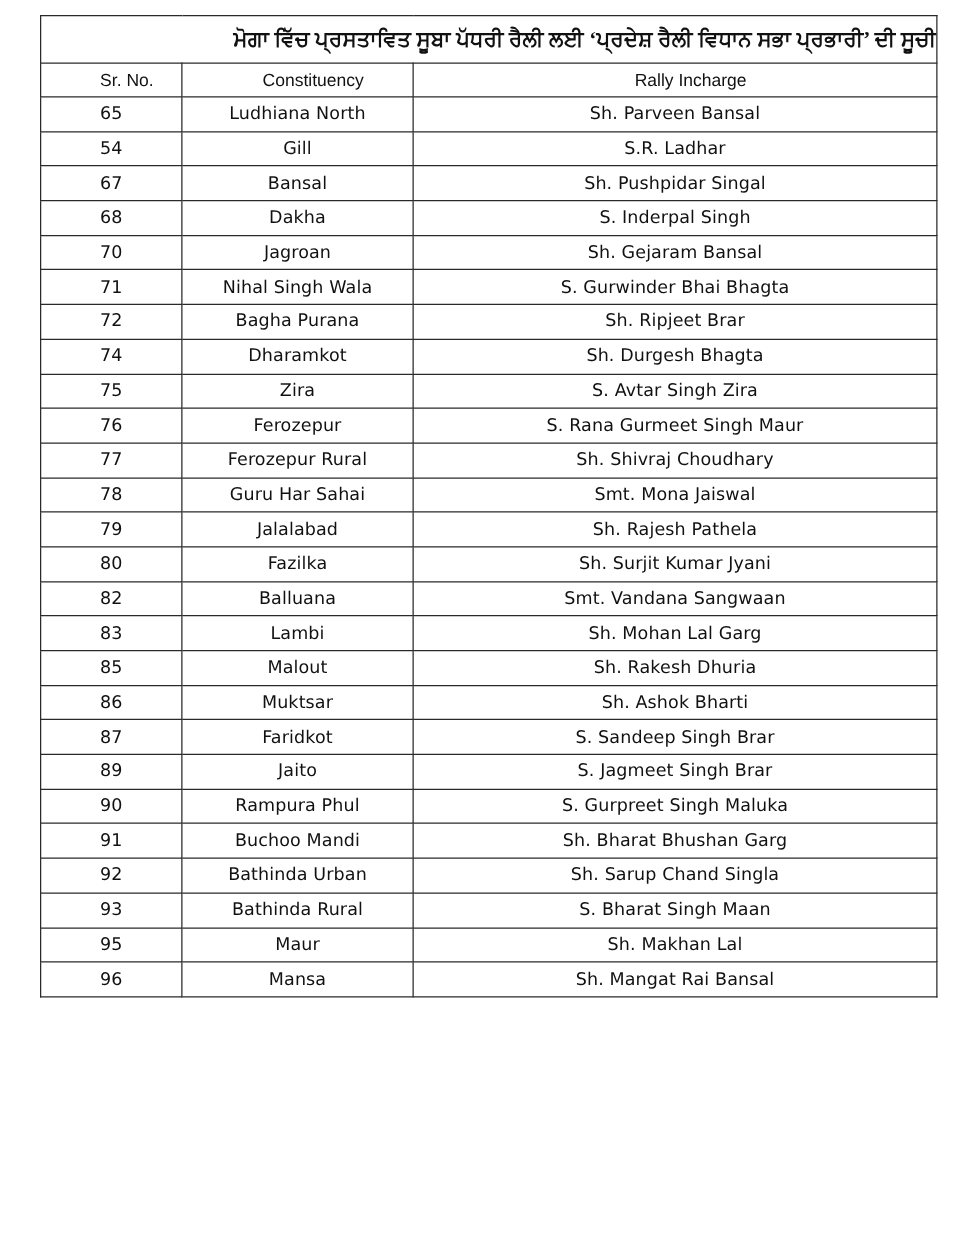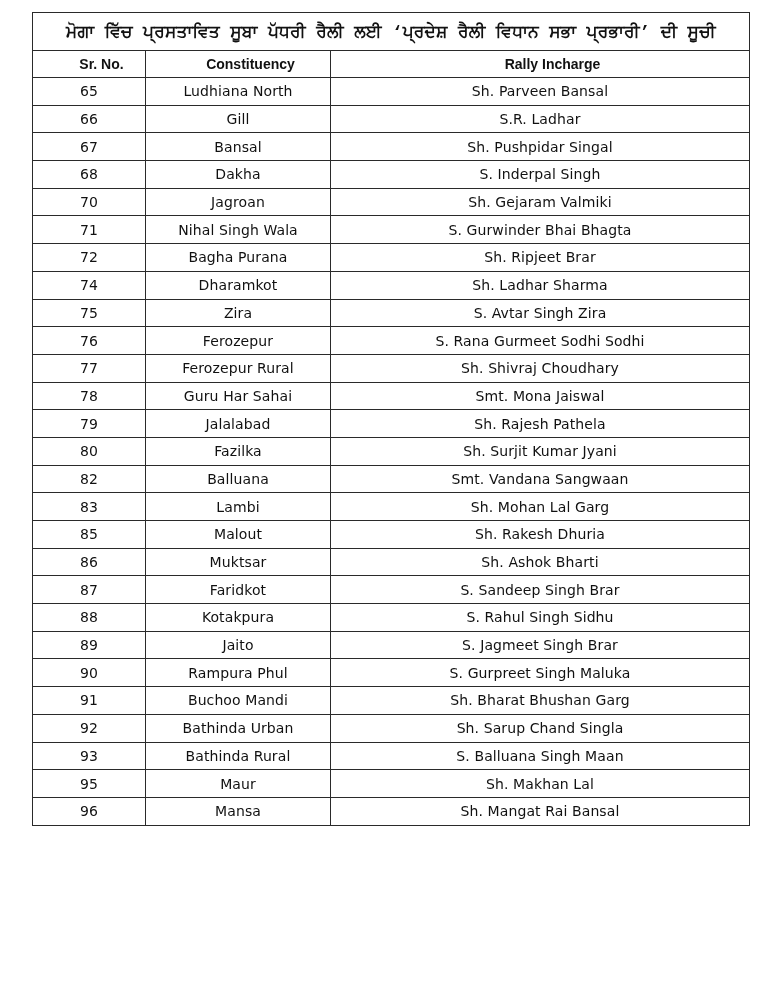--- a/index.html
+++ b/index.html
@@ -14,29 +14,30 @@
     }
     .doc-table td, .doc-table th {
       border: 1.5px solid #2a2a2a;
       text-align: center;
       padding: 0;
       white-space: nowrap;
       overflow: hidden;
     }
     .title-row td {
       height: 37px;
-      font-family: Liberation Mono, monospace;
+      font-family: Liberation Serif, serif;
       font-weight: bold;
       font-size: 17px;
       letter-spacing: 0.2px;
+      text-align: right;
     }
     .head-row th {
       height: 26px;
       font-family: "Liberation Sans", sans-serif;
-      font-weight: bold;
+      font-weight: normal;
       font-size: 14px;
       padding-left: 25px;
     }
     .data-row td {
       height: 26.7px;
       font-family: "DejaVu Sans", sans-serif;
       font-size: 14px;
       letter-spacing: 0.1px;
     }
     col.c1 { width: 113px; }
@@ -62,63 +63,63 @@
       <th>Rally Incharge</th>
     </tr>
   </thead>
   <tbody id="rows">
       <tr class="data-row">
         <td>65</td>
         <td>Ludhiana North</td>
         <td>Sh. Parveen Bansal</td>
       </tr>
       <tr class="data-row">
-        <td>66</td>
+        <td>54</td>
         <td>Gill</td>
         <td>S.R. Ladhar</td>
       </tr>
       <tr class="data-row">
         <td>67</td>
         <td>Bansal</td>
         <td>Sh. Pushpidar Singal</td>
       </tr>
       <tr class="data-row">
         <td>68</td>
         <td>Dakha</td>
         <td>S. Inderpal Singh</td>
       </tr>
       <tr class="data-row">
         <td>70</td>
         <td>Jagroan</td>
-        <td>Sh. Gejaram Valmiki</td>
+        <td>Sh. Gejaram Bansal</td>
       </tr>
       <tr class="data-row">
         <td>71</td>
         <td>Nihal Singh Wala</td>
         <td>S. Gurwinder Bhai Bhagta</td>
       </tr>
       <tr class="data-row">
         <td>72</td>
         <td>Bagha Purana</td>
         <td>Sh. Ripjeet Brar</td>
       </tr>
       <tr class="data-row">
         <td>74</td>
         <td>Dharamkot</td>
-        <td>Sh. Ladhar Sharma</td>
+        <td>Sh. Durgesh Bhagta</td>
       </tr>
       <tr class="data-row">
         <td>75</td>
         <td>Zira</td>
         <td>S. Avtar Singh Zira</td>
       </tr>
       <tr class="data-row">
         <td>76</td>
         <td>Ferozepur</td>
-        <td>S. Rana Gurmeet Sodhi Sodhi</td>
+        <td>S. Rana Gurmeet Singh Maur</td>
       </tr>
       <tr class="data-row">
         <td>77</td>
         <td>Ferozepur Rural</td>
         <td>Sh. Shivraj Choudhary</td>
       </tr>
       <tr class="data-row">
         <td>78</td>
         <td>Guru Har Sahai</td>
         <td>Smt. Mona Jaiswal</td>
@@ -152,25 +153,20 @@
         <td>86</td>
         <td>Muktsar</td>
         <td>Sh. Ashok Bharti</td>
       </tr>
       <tr class="data-row">
         <td>87</td>
         <td>Faridkot</td>
         <td>S. Sandeep Singh Brar</td>
       </tr>
       <tr class="data-row">
-        <td>88</td>
-        <td>Kotakpura</td>
-        <td>S. Rahul Singh Sidhu</td>
-      </tr>
-      <tr class="data-row">
         <td>89</td>
         <td>Jaito</td>
         <td>S. Jagmeet Singh Brar</td>
       </tr>
       <tr class="data-row">
         <td>90</td>
         <td>Rampura Phul</td>
         <td>S. Gurpreet Singh Maluka</td>
       </tr>
       <tr class="data-row">
@@ -179,21 +175,21 @@
         <td>Sh. Bharat Bhushan Garg</td>
       </tr>
       <tr class="data-row">
         <td>92</td>
         <td>Bathinda Urban</td>
         <td>Sh. Sarup Chand Singla</td>
       </tr>
       <tr class="data-row">
         <td>93</td>
         <td>Bathinda  Rural</td>
-        <td>S. Balluana Singh Maan</td>
+        <td>S. Bharat Singh Maan</td>
       </tr>
       <tr class="data-row">
         <td>95</td>
         <td>Maur</td>
         <td>Sh. Makhan Lal</td>
       </tr>
       <tr class="data-row">
         <td>96</td>
         <td>Mansa</td>
         <td>Sh. Mangat Rai Bansal</td>

